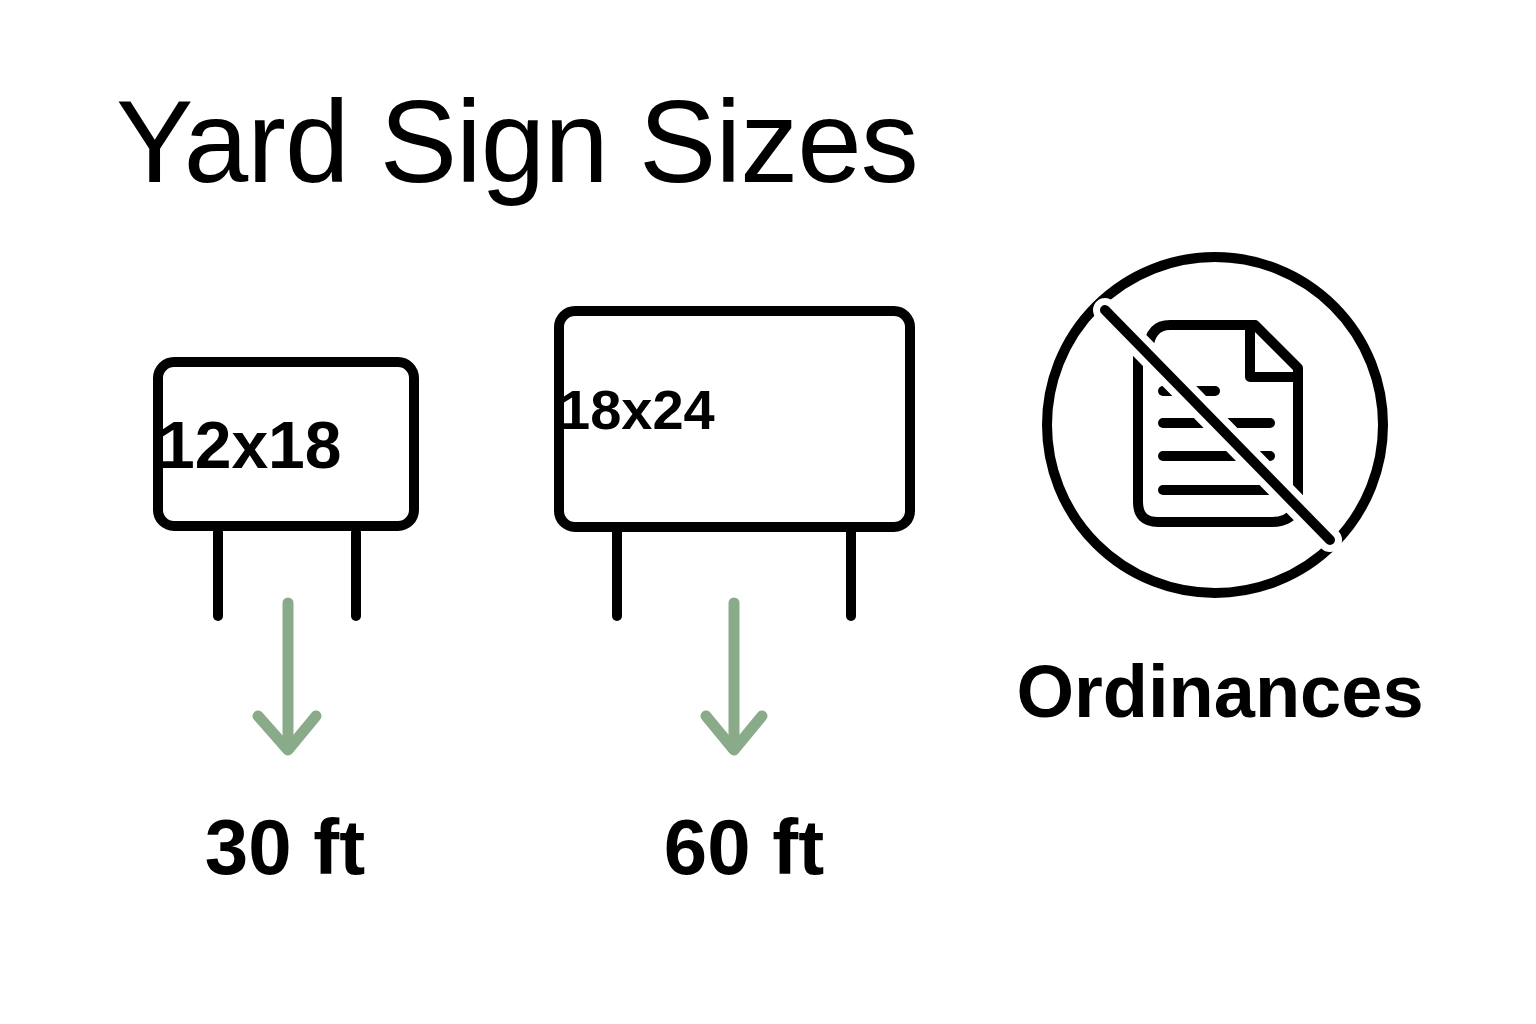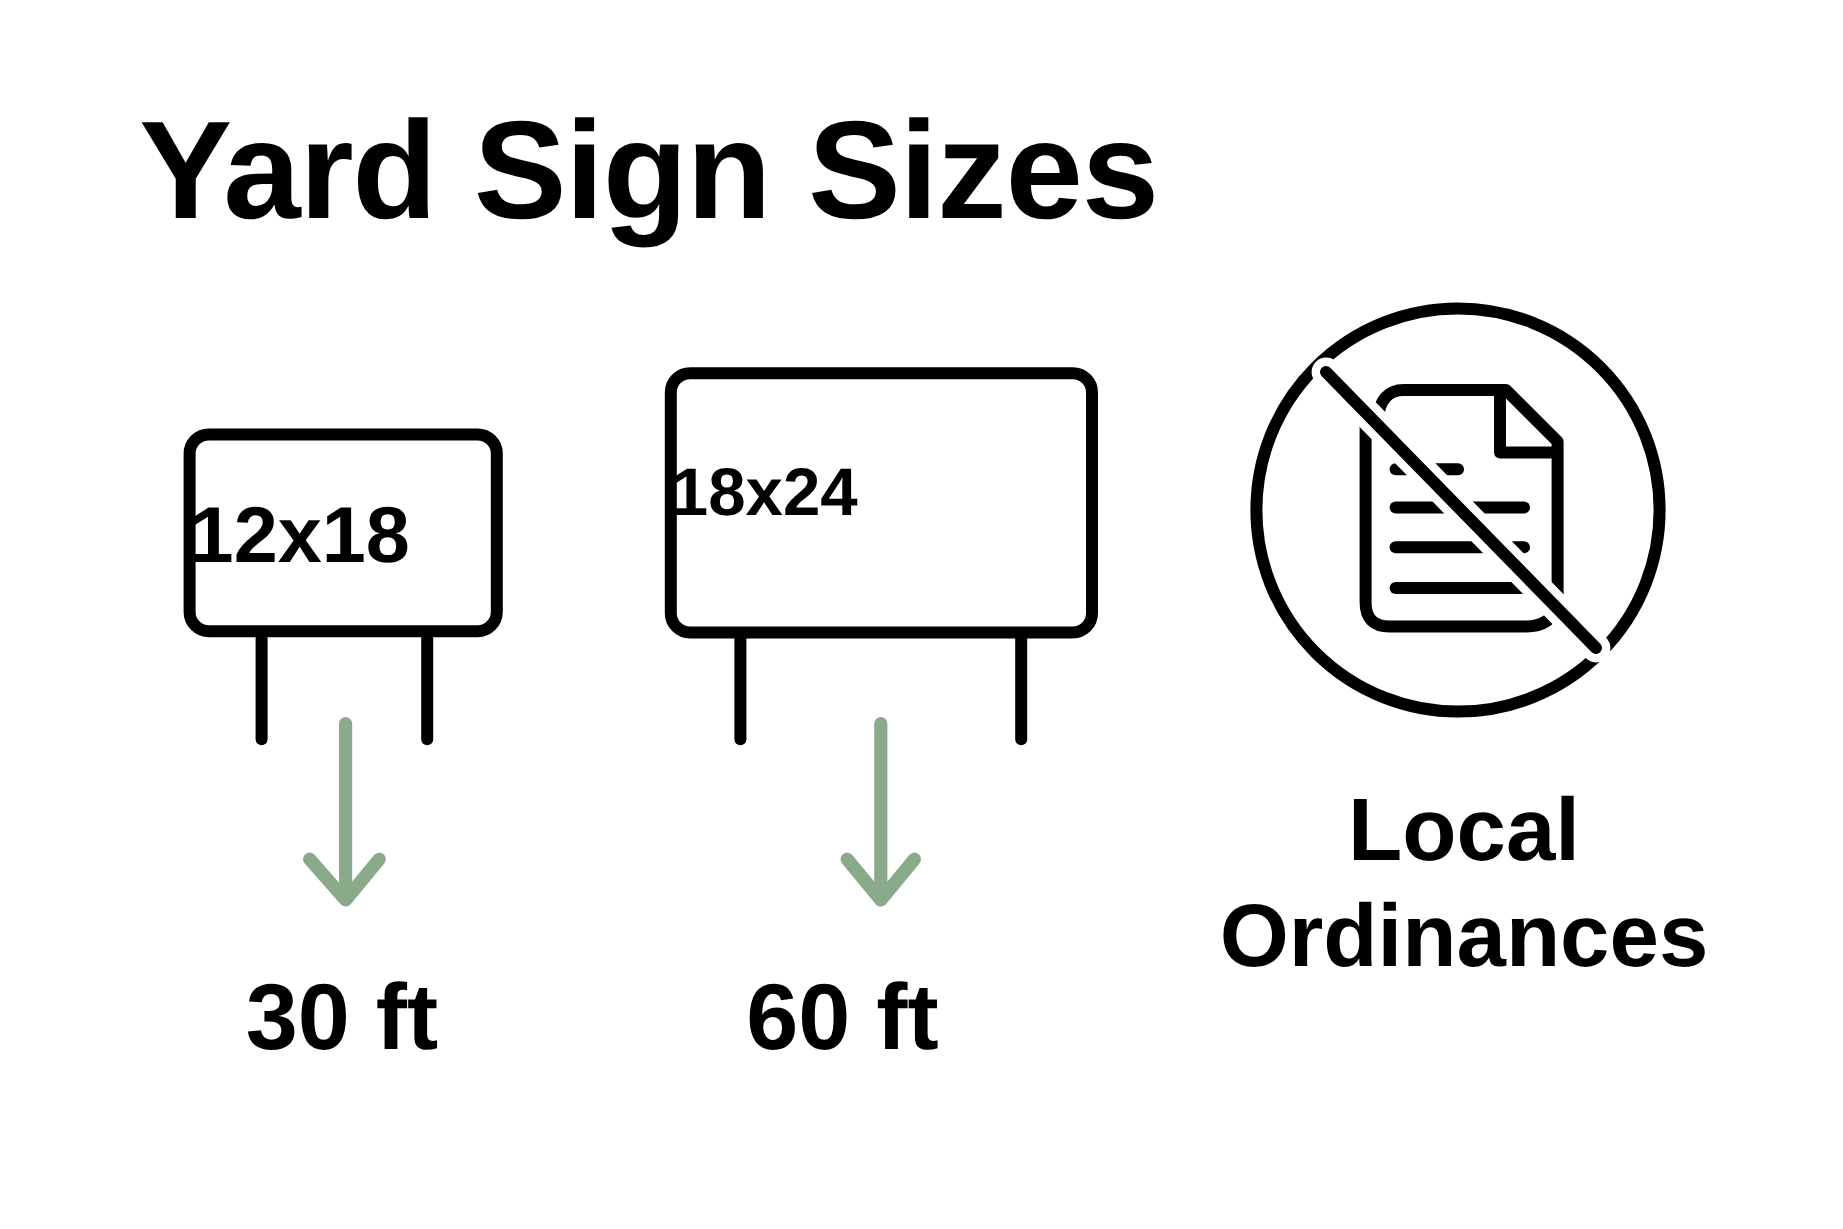--- a/index.html
+++ b/index.html
@@ -1,18 +1,18 @@
 <!DOCTYPE html>
 <html><head>
   <meta charset="utf-8">
   <style>
     html, body { margin: 0; padding: 0; background: #ffffff; }
     body { width: 1536px; height: 1024px; position: relative; overflow: hidden;
            font-family: "Liberation Sans", sans-serif; color: #000; }
-    .title { position: absolute; left: 116px; top: 84px; font-size: 116px; font-weight: bold;
+    .title { position: absolute; left: 116px; top: 84px; font-size: 116px; font-weight: normal;
              letter-spacing: -1px; line-height: 1; white-space: nowrap; }
     svg.art { position: absolute; left: 0; top: 0; }
     .sign-text { position: absolute; font-weight: bold; text-align: left; line-height: 1; white-space: nowrap; }
     .dist { position: absolute; font-weight: bold; font-size: 78px; text-align: center; line-height: 1; white-space: nowrap; }
     .ord { position: absolute; left: 980px; top: 648px; width: 480px; text-align: center;
            font-weight: bold; font-size: 74px; line-height: 88px; }
   </style>
 </head>
 <body>
 
@@ -51,18 +51,17 @@
     <line x1="1163" y1="490" x2="1270" y2="490"></line>
     <line x1="1105" y1="310" x2="1330" y2="540" stroke="#fff" stroke-width="24"></line>
     <line x1="1105" y1="310" x2="1330" y2="540"></line>
   </g>
 </svg>
 
 <div class="sign-text" style="left:158px; top:412px; width:256px; font-size:66px;">12x18</div>
 <div class="sign-text" style="left:559px; top:382px; width:351px; font-size:56px;">18x24</div>
 
 <div class="dist" style="left:185px; top:808px; width:200px;text-align:center;">30 ft</div>
-<div class="dist" style="left:602px; top:808px; width:200px;">60 ft</div>
+<div class="dist" style="left:644px; top:808px; width:200px;">60 ft</div>
 
 <div class="ord">
-  <div>Local</div>
   <div>Ordinances</div>
 </div>
 
 </body></html>

